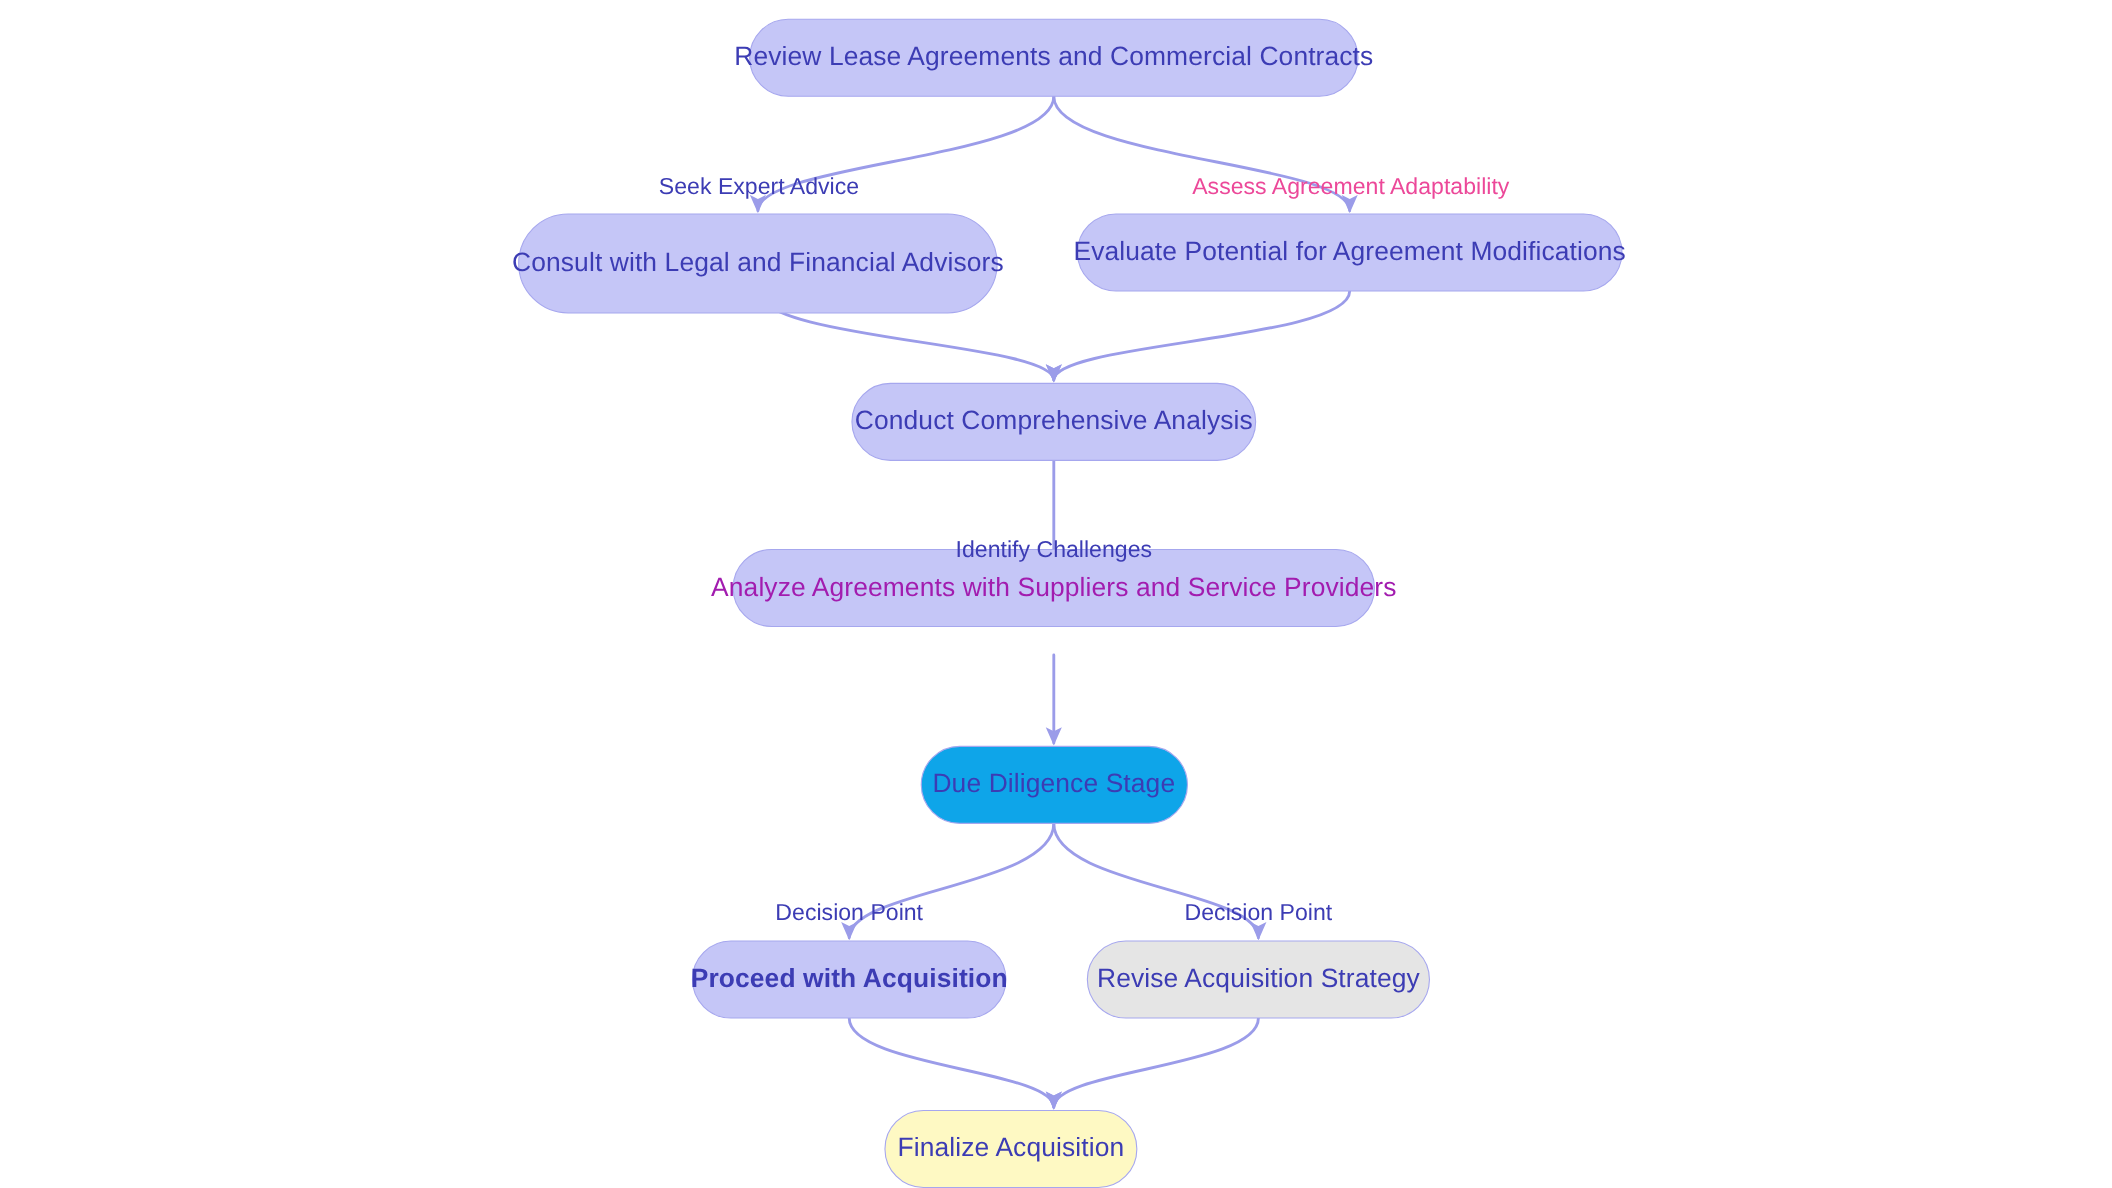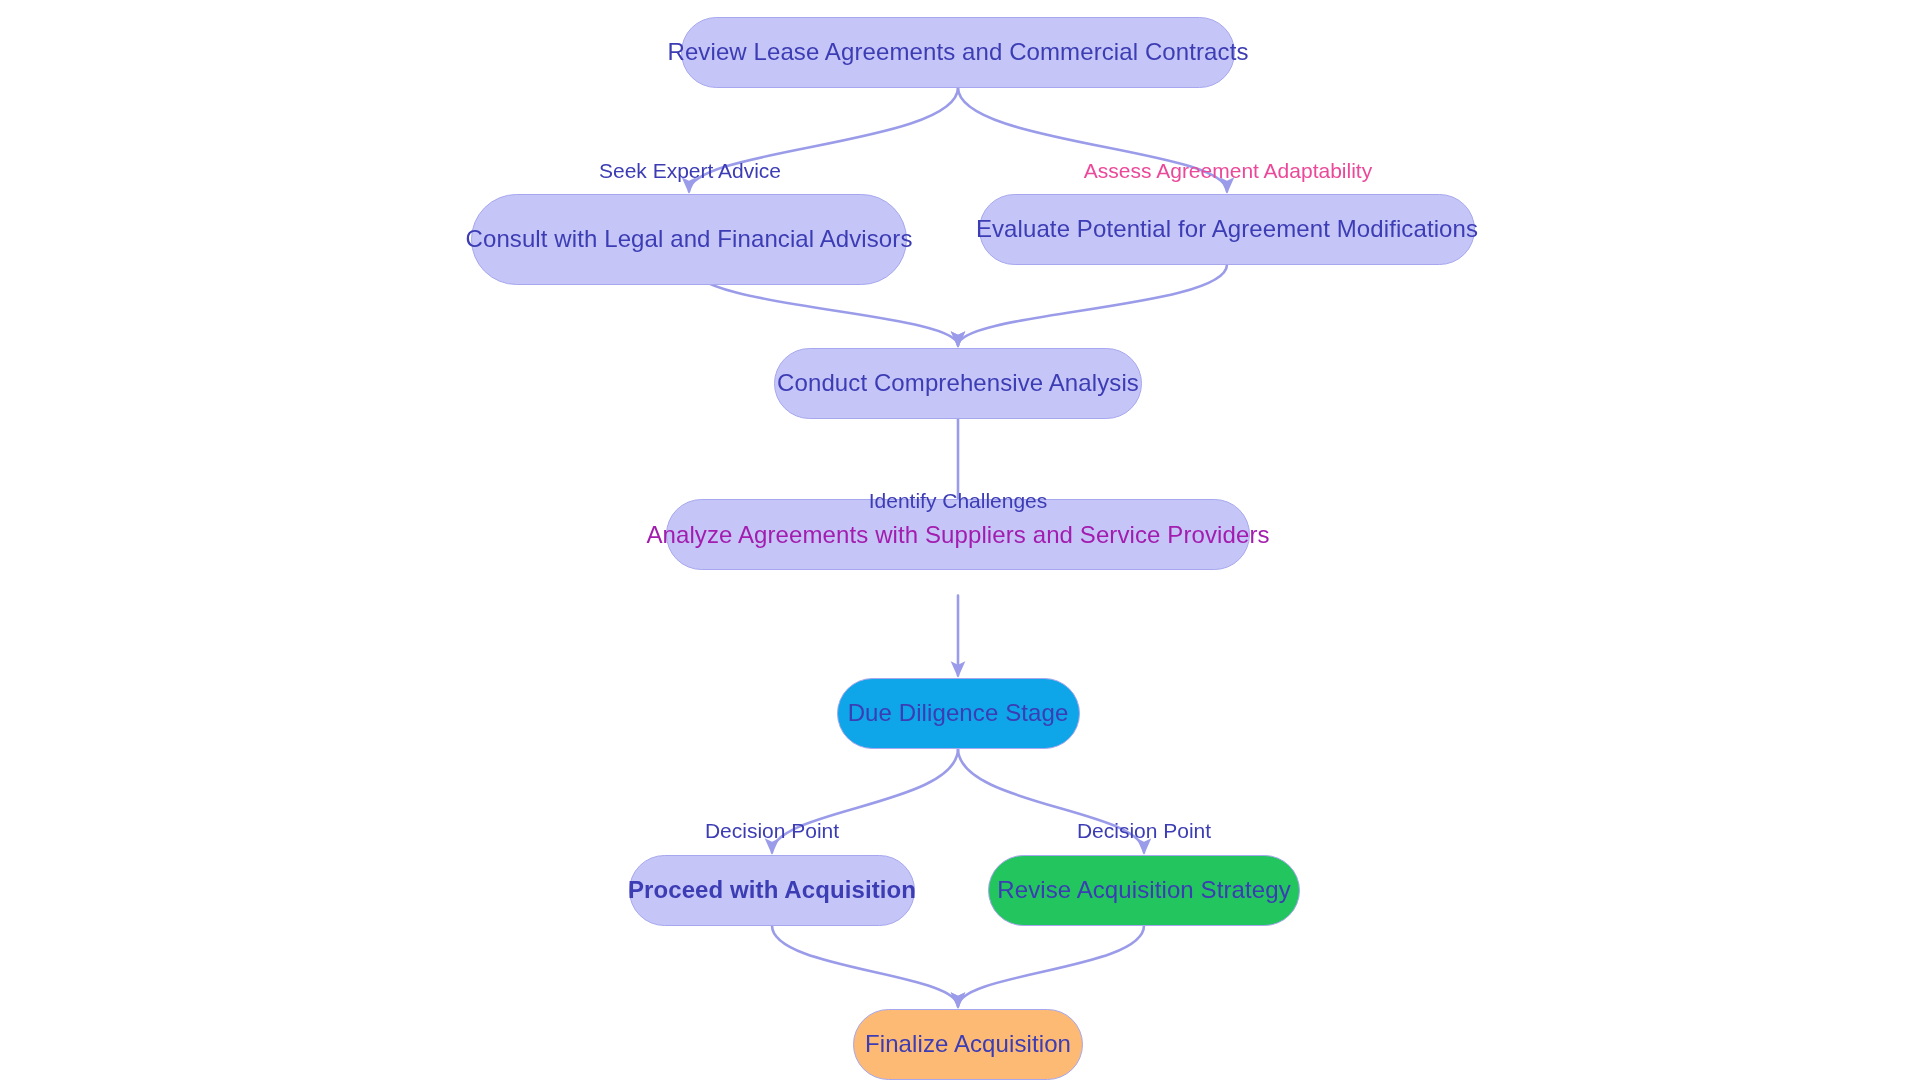--- a/index.html
+++ b/index.html
@@ -81,22 +81,22 @@
   </svg>
 
   <div id="nodes">
       <div class="node" style="left: 681px; top: 16.5px; width: 554px; height: 71px; background: rgb(197, 198, 247); border-color: rgb(166, 167, 238); color: rgb(60, 60, 180);">Review Lease Agreements and Commercial Contracts</div>
       <div class="node" style="left: 471px; top: 193.5px; width: 436px; height: 91px; background: rgb(197, 198, 247); border-color: rgb(166, 167, 238); color: rgb(60, 60, 180);">Consult with Legal and Financial Advisors</div>
       <div class="node" style="left: 979px; top: 193.5px; width: 496px; height: 71px; background: rgb(197, 198, 247); border-color: rgb(166, 167, 238); color: rgb(60, 60, 180);">Evaluate Potential for Agreement Modifications</div>
       <div class="node" style="left: 774px; top: 347.5px; width: 368px; height: 71px; background: rgb(197, 198, 247); border-color: rgb(166, 167, 238); color: rgb(60, 60, 180); text-align: right;">Conduct Comprehensive Analysis</div>
       <div class="node" style="left: 666px; top: 499px; width: 584px; height: 71px; background: rgb(197, 198, 247); border-color: rgb(166, 167, 238); color: #a21caf;">Analyze Agreements with Suppliers and Service Providers</div>
       <div class="node" style="left: 836.5px; top: 677.5px; width: 243px; height: 71px; background: #0ea5e9; border-color: rgb(166, 167, 238); color: rgb(60, 60, 180);">Due Diligence Stage</div>
       <div class="node" style="left: 629px; top: 854.5px; width: 286px; height: 71px; background: rgb(197, 198, 247); border-color: rgb(166, 167, 238); color: rgb(60, 60, 180); font-weight: bold;">Proceed with Acquisition</div>
-      <div class="node" style="left: 988px; top: 854.5px; width: 312px; height: 71px; background: #22c55e; border-color: rgb(166, 167, 238); color: rgb(60, 60, 180);">Revise Acquisition Strategy</div>
-      <div class="node" style="left: 853px; top: 1008.5px; width: 230px; height: 71px; background: #fdba74; border-color: rgb(166, 167, 238); color: rgb(60, 60, 180);">Finalize Acquisition</div>
+      <div class="node" style="left: 988px; top: 854.5px; width: 312px; height: 71px; background: #e5e5e5; border-color: rgb(166, 167, 238); color: rgb(60, 60, 180);">Revise Acquisition Strategy</div>
+      <div class="node" style="left: 804px; top: 1008.5px; width: 230px; height: 71px; background: #fef9c3; border-color: rgb(166, 167, 238); color: rgb(60, 60, 180);">Finalize Acquisition</div>
     </div>
   <div id="labels">
       <div class="edge-label" style="left: 690px; top: 141px; color: rgb(60, 60, 180);">Seek Expert Advice</div>
       <div class="edge-label" style="left: 1228px; top: 141px; color: #ec4899;">Assess Agreement Adaptability</div>
       <div class="edge-label" style="left: 958px; top: 471px; color: rgb(60, 60, 180);">Identify Challenges</div>
       <div class="edge-label" style="left: 772px; top: 801px; color: rgb(60, 60, 180);">Decision Point</div>
       <div class="edge-label" style="left: 1144px; top: 801px; color: rgb(60, 60, 180);">Decision Point</div>
     </div>
 
 </div>

